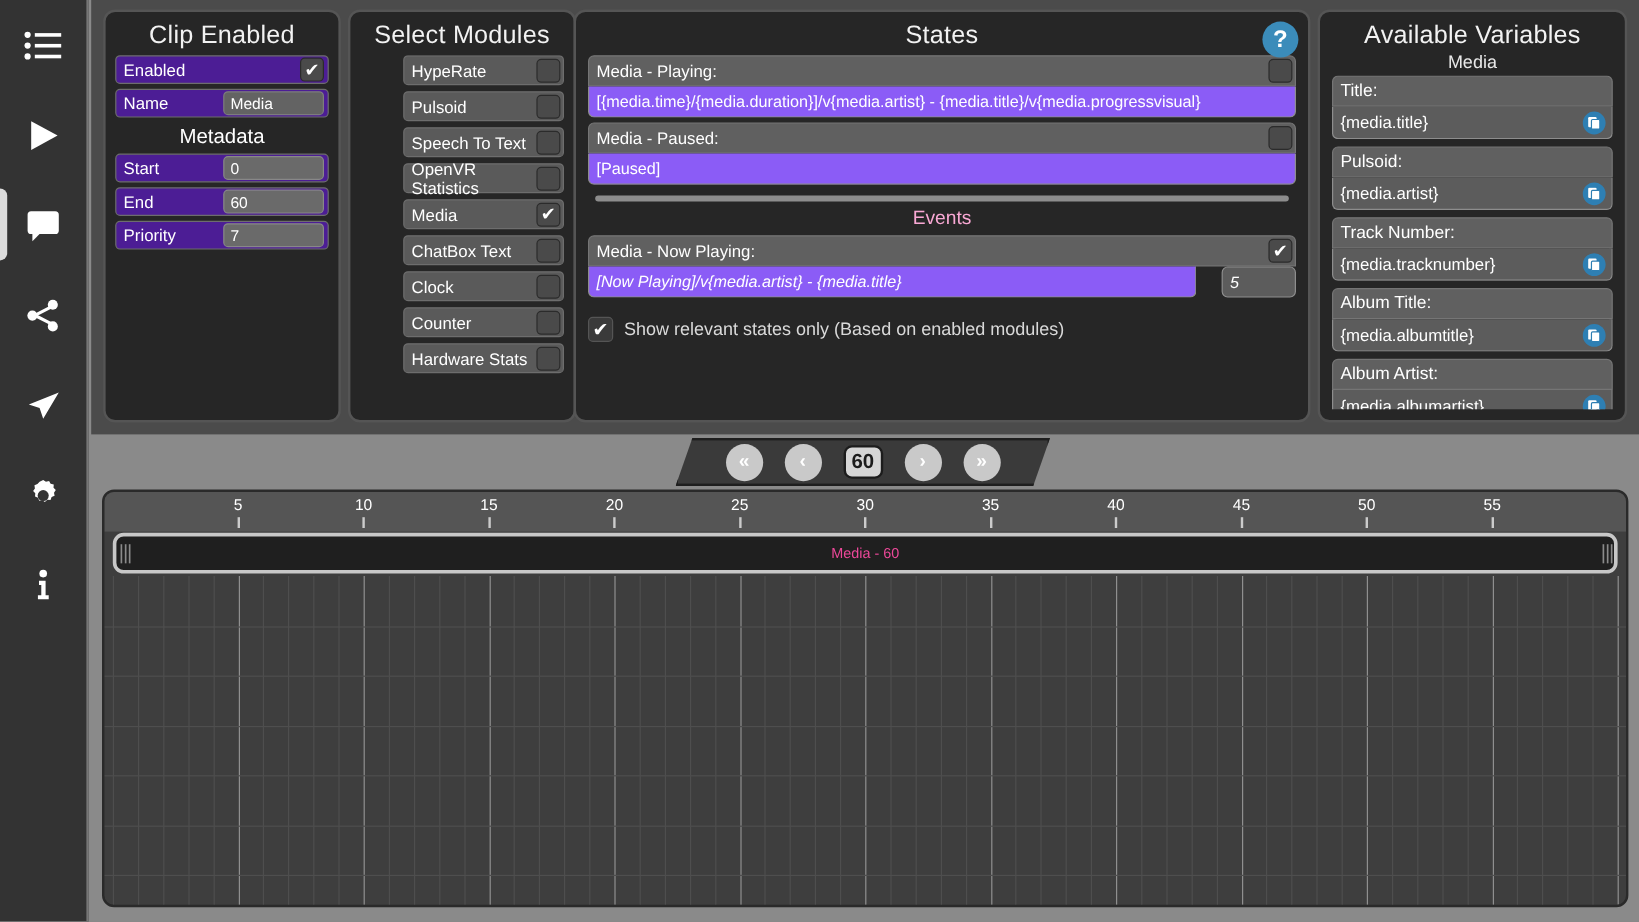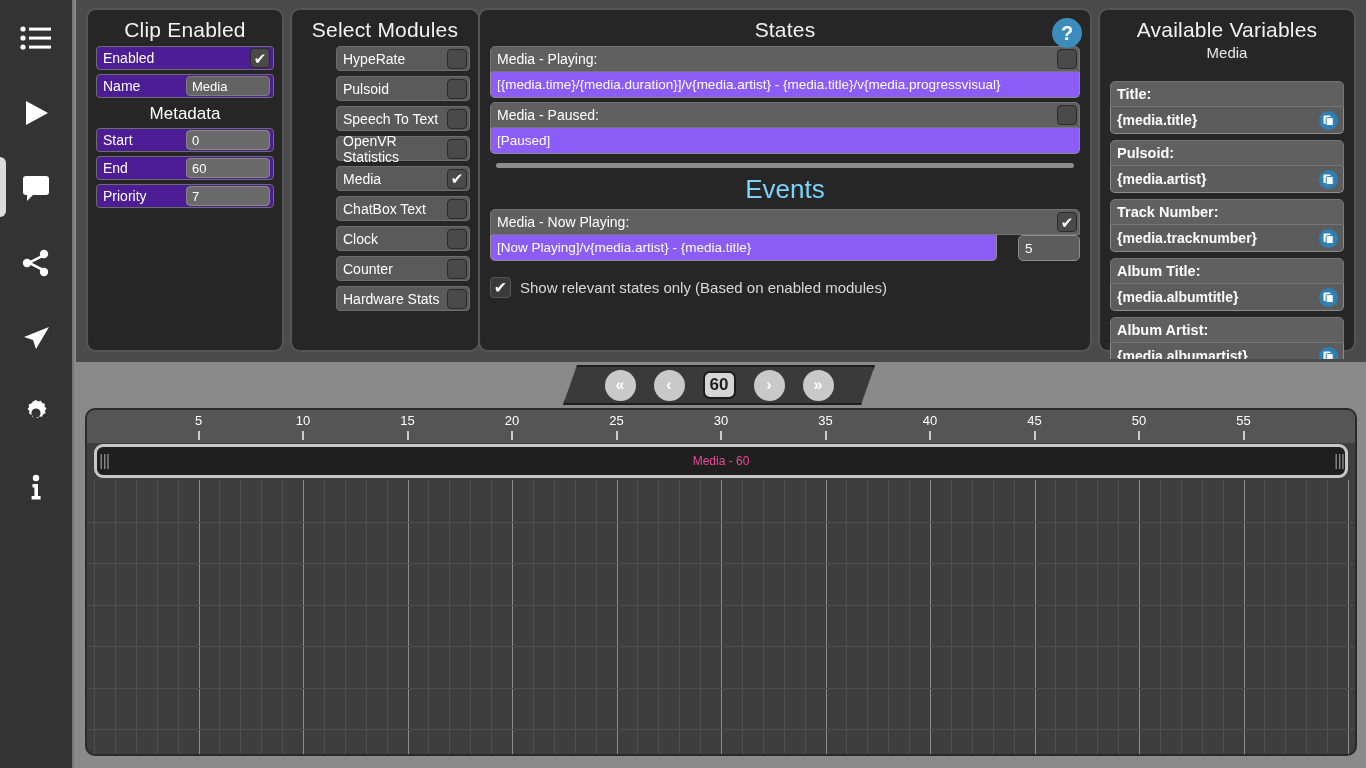--- a/index.html
+++ b/index.html
@@ -120,52 +120,52 @@
   .state-hdr .lbl { flex: 1; color: #ffffff; font-size: 14px; padding-left: 6px; }
   .state-hdr .chk { margin-right: 2px; }
   .state-val {
     height: 26px;
     background: #8b5cf6; border: 1px solid #8d8d8d; border-top: none;
     border-radius: 0 0 5px 5px;
     display: flex; align-items: center;
     color: #ffffff; font-size: 13.5px; padding-left: 6px;
     white-space: nowrap; overflow: hidden;
   }
-  .state-val-row { display: flex; gap: 21px; }
+  .state-val-row { display: flex; gap: 21px; font-style: italic; }
   .state-val-row .state-val { flex: 1; }
   .state-val-row .state-num {
     width: 62px; height: 26px;
     background: #5c5c5c; border: 1px solid #8d8d8d;
     border-radius: 5px;
     display: flex; align-items: center;
     color: #ffffff; font-size: 13.5px; padding-left: 6px;
   }
   #states-scroll {
     margin: 9px 16px 0 16px; height: 5px;
     background: #8d8d8d; border-radius: 3px;
   }
   .events-title {
-    text-align: center; color: #7dd3fc; font-size: 26px; padding-top: 6px;
+    text-align: center; color: #f9a8d4; font-size: 16px; padding-top: 6px;
   }
   #show-relevant {
     display: flex; align-items: center; gap: 9px;
     margin: 16px 0 0 10px;
   }
   #show-relevant .chk2 {
     width: 21px; height: 21px;
     background: #3a3a3a; border: 1px solid #555555; border-radius: 4px;
     display: flex; align-items: center; justify-content: center;
     color: #ffffff; font-size: 16px;
   }
   #show-relevant .txt { color: #d9d9d9; font-size: 15px; }
 
   
   #avail-vars { left: 1022px; top: 8px; width: 258px; height: 344px; }
   #vars-list {
-    margin-top: 20px; padding: 0 10px; height: 278px; overflow: hidden; font-weight: bold;
+    margin-top: 2px; padding: 0 10px; height: 278px; overflow: hidden;
   }
   .var-block { margin-bottom: 6px; }
   .var-hdr {
     height: 26px; background: #606060; border: 1px solid #757575;
     border-radius: 5px 5px 0 0;
     display: flex; align-items: center;
     color: #ffffff; font-size: 14.5px; padding-left: 6px;
   }
   .var-val {
     height: 27px; background: #5c5c5c; border: 1px solid #8d8d8d; border-top: none;

